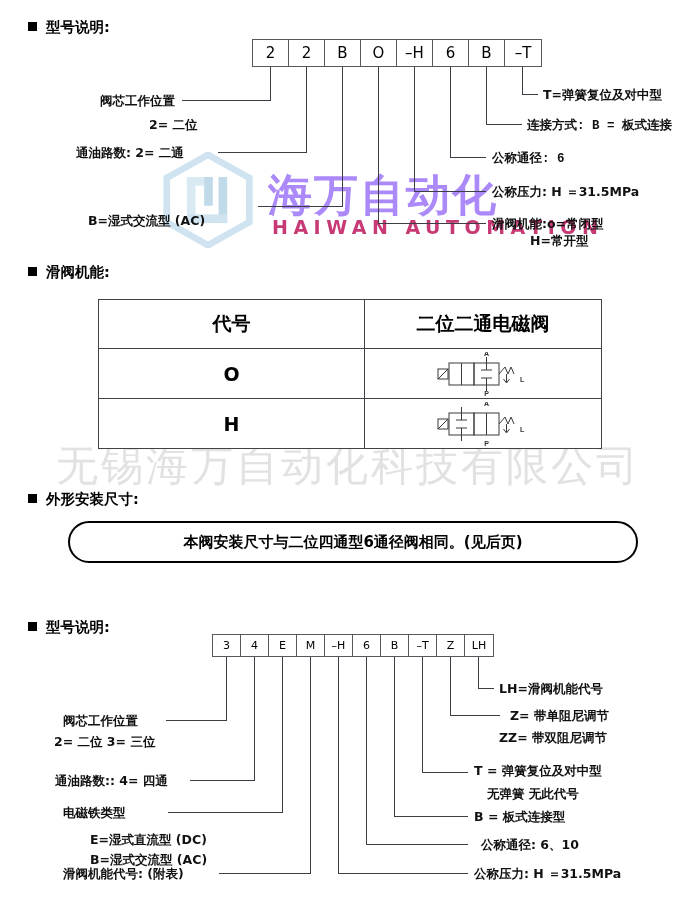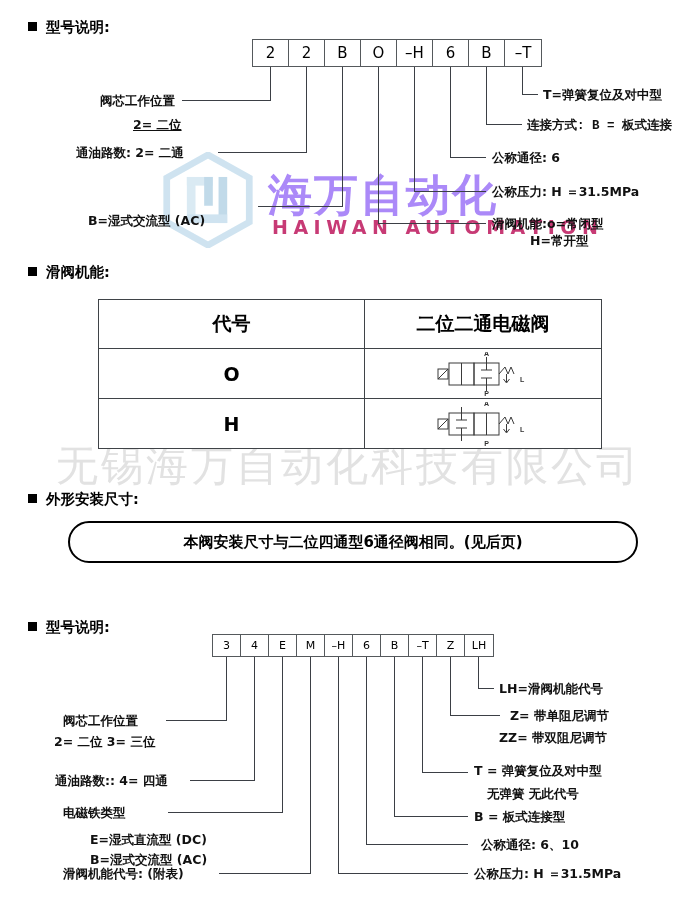--- a/index.html
+++ b/index.html
@@ -238,27 +238,27 @@
     <div class="ln v" style="left:450px; top:67px; height:90px;"></div>
     <div class="ln h" style="left:450px; top:157px; width:36px;"></div>
 
     <div class="ln v" style="left:486px; top:67px; height:57px;"></div>
     <div class="ln h" style="left:486px; top:124px; width:36px;"></div>
 
     <div class="ln v" style="left:522px; top:67px; height:27px;"></div>
     <div class="ln h" style="left:522px; top:94px; width:16px;"></div>
 
     <div class="lbl" style="left:100px; top:93px;">阀芯工作位置</div>
-    <div class="lbl" style="left:133px; top:117px;text-decoration:underline;">2= 二位</div>
+    <div class="lbl" style="left:149px; top:117px;">2= 二位</div>
     <div class="lbl" style="left:76px; top:145px;">通油路数: 2= 二通</div>
     <div class="lbl" style="left:88px; top:213px;">B=湿式交流型 (AC)</div>
 
     <div class="lbl" style="left:543px; top:87px;">T=弹簧复位及对中型</div>
     <div class="lbl" style="left:527px; top:117px;font-family:Liberation Mono, monospace;">连接方式:  B = 板式连接</div>
-    <div class="lbl" style="left:492px; top:150px;">公称通径:  6</div>
+    <div class="lbl" style="left:492px; top:150px;font-family:Liberation Mono, monospace;">公称通径:  6</div>
     <div class="lbl" style="left:492px; top:184px;">公称压力:  H ＝31.5MPa</div>
     <div class="lbl" style="left:492px; top:216px;">滑阀机能:o=常闭型</div>
     <div class="lbl" style="left:530px; top:233px;">H=常开型</div>
 
     <div class="sec-head" style="left:28px; top:263px;">
       <span class="bullet"></span><span>滑阀机能:</span>
     </div>
 
     <table class="fn-table">
       <thead>

